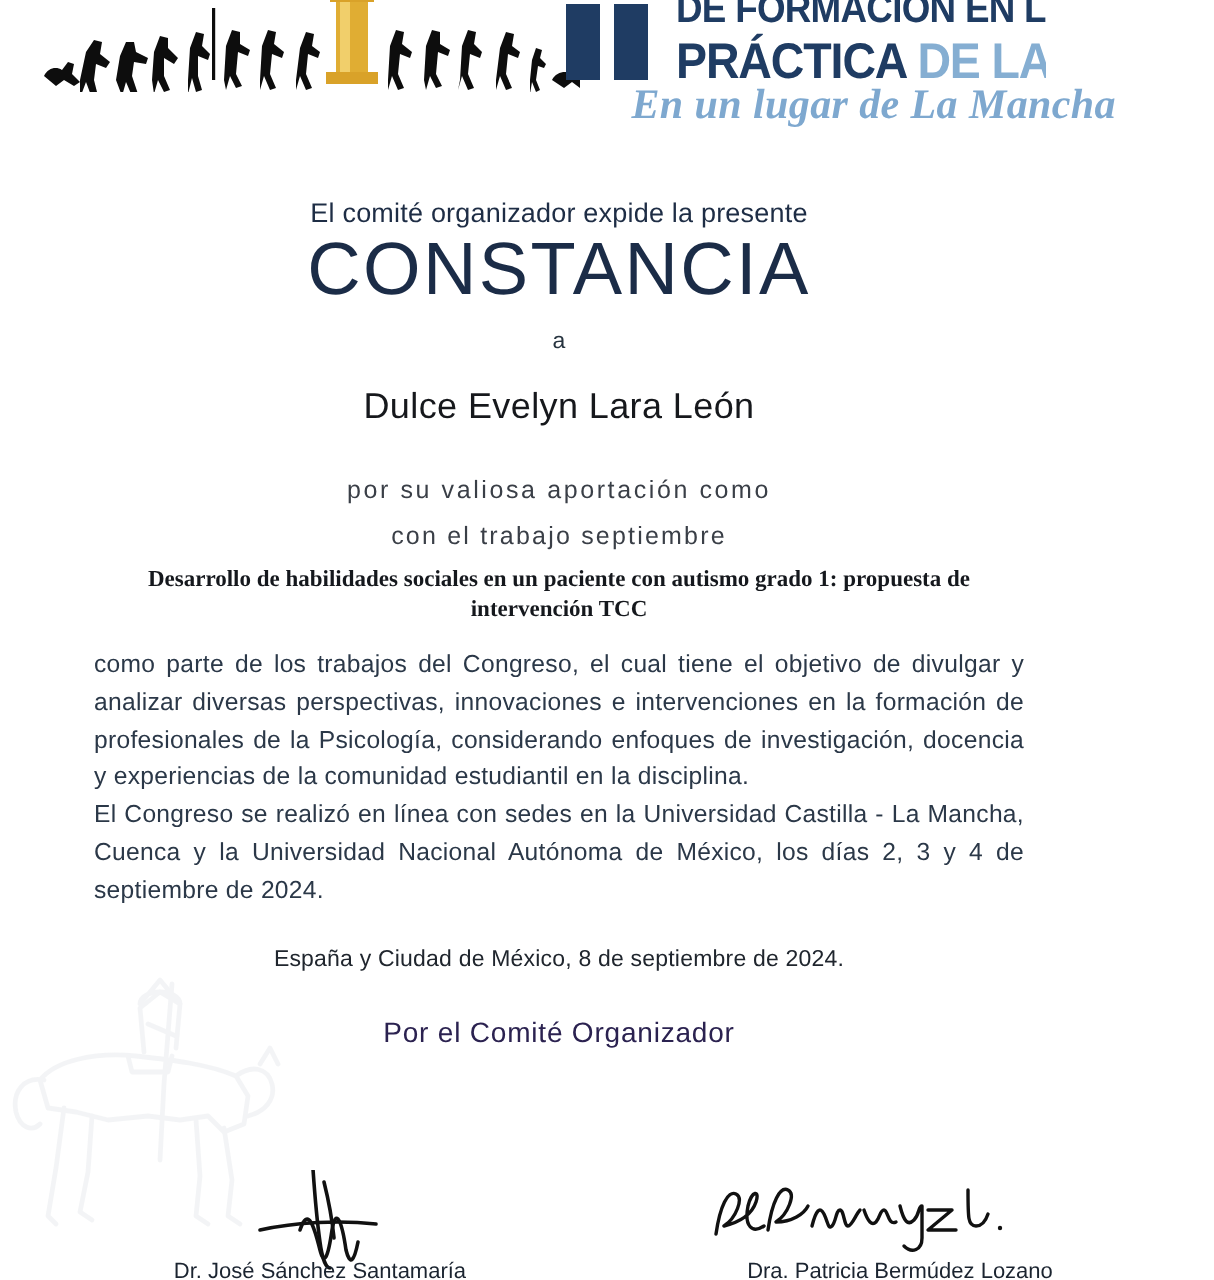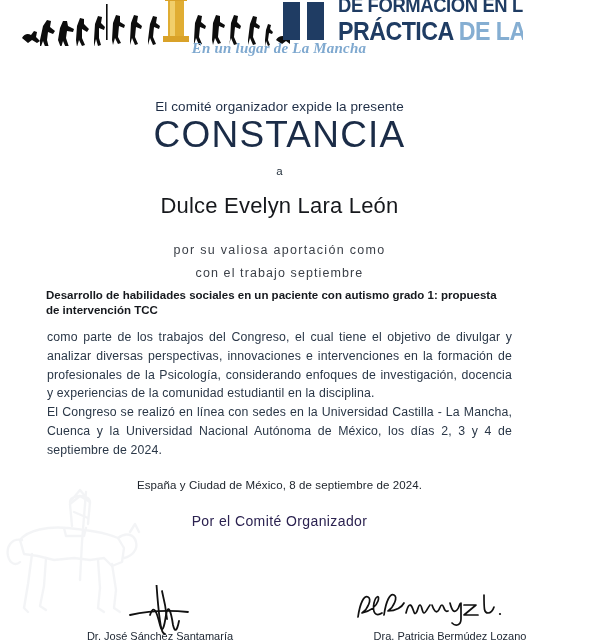--- a/index.html
+++ b/index.html
@@ -92,25 +92,25 @@
     transform-origin: left center;
   }
   .tdark  { color: #1f3c63; }
   .tlight { color: #85aed2; }
 
   .tagline {
     position: absolute;
     left: 0;
     top: 40px;
     width: 558px;
-    text-align: center;
+    text-align: right;
     font-family: "Liberation Serif", serif;
     font-style: italic;
     font-weight: bold;
-    font-size: 15px;
+    font-size: 21px;
     color: #7ea8cf;
     letter-spacing: 0.2px;
     z-index: 2;
   }
 
   
   .sheet {
     position: relative;
     z-index: 1;
     padding: 0 38px;
@@ -136,21 +136,21 @@
 
   .line-a {
     text-align: center;
     font-size: 11.5px;
     color: #26333f;
     margin-top: 9px;
   }
 
   .recipient {
     text-align: center;
-    font-size: 22px;
+    font-size: 18px;
     color: #16181c;
     margin-top: 16px;
     letter-spacing: 0.2px;
   }
 
   .line-aportacion {
     text-align: center;
     font-size: 12.5px;
     color: #3a3f47;
     letter-spacing: 1.3px;
@@ -166,26 +166,28 @@
 
   .line-trabajo {
     text-align: center;
     font-size: 12.5px;
     color: #3a3f47;
     letter-spacing: 1.1px;
     margin-top: 9px;
   }
 
   .work-title {
+    text-align: center;
     font-size: 11.5px;
     font-weight: bold;
     color: #15181d;
     margin-top: 8px;
     line-height: 1.3;
     padding: 0 8px;
+    font-family: Liberation Serif, serif;
   }
 
   .paragraph {
     text-align: justify;
     font-size: 12.3px;
     color: #2b3848;
     line-height: 1.53;
     margin-top: 10px;
     letter-spacing: 0.15px;
     padding: 0 9px;

